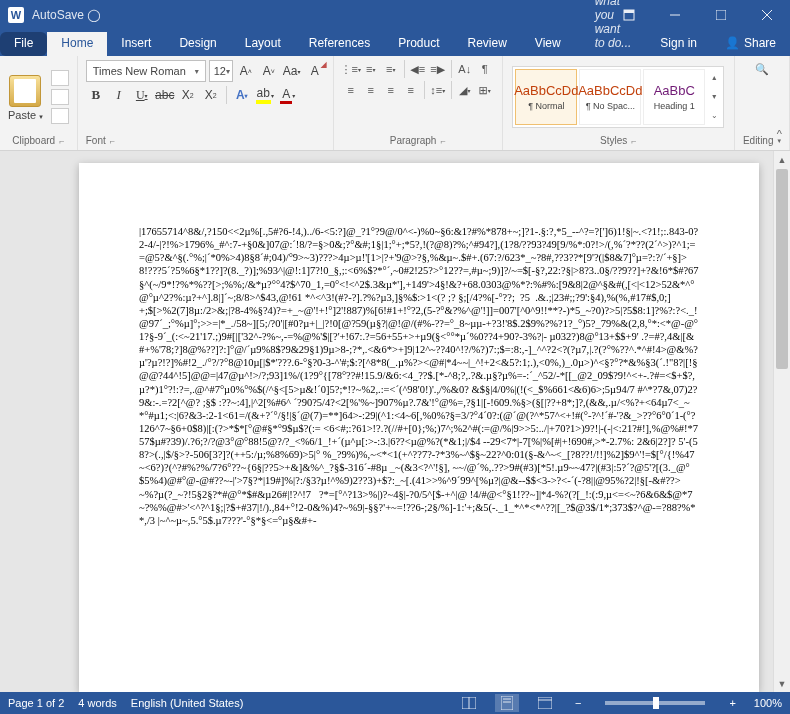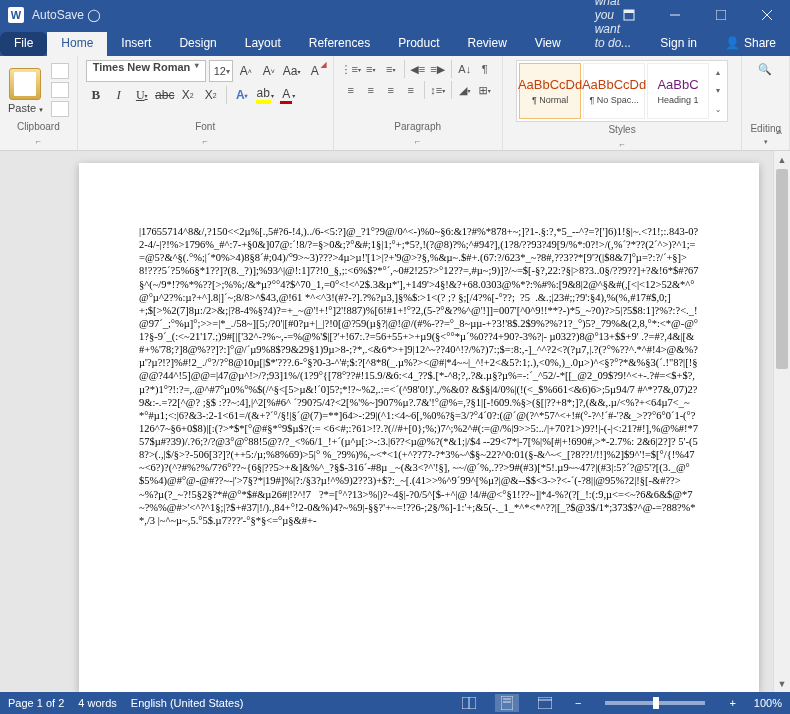--- a/index.html
+++ b/index.html
@@ -18,32 +18,32 @@
 .tab.file { background: #1e3f73; border-radius: 6px; }
 .tab.active { background: #f3f3f3; color: #2b579a; }
 .tab.tellme { color: rgba(255,255,255,.85); font-style: italic; flex: 1; padding-left: 20px; position: relative; }
 .tab.tellme::before { content: "💡"; position: absolute; left: 4px; opacity: .7; font-style: normal; font-size: 10px; }
 .tab.signin { color: #fff; }
 .tab.share { color: #fff; display: flex; align-items: center; gap: 4px; }
 
 .ribbon { height: 95px; background: #f3f3f3; border-bottom: 1px solid #d4d4d4; display: flex; font-size: 11px; color: #444; }
 .group { border-right: 1px solid #e1e1e1; padding: 4px 8px 2px; display: flex; flex-direction: column; justify-content: space-between; align-items: center; }
 .group-content { display: flex; align-items: center; gap: 4px; flex: 1; }
-.group-label { font-size: 10px; color: #666; padding: 2px 0; display: flex; align-items: center; gap: 4px; flex-direction: column; }
+.group-label { font-size: 10px; color: #666; padding: 2px 0; display: flex; align-items: center; gap: 4px; }
 .launcher { font-size: 9px; color: #888; }
 
 .clipboard .paste { text-align: center; font-size: 11px; }
 .clipboard .paste-icon { width: 32px; height: 32px; background: linear-gradient(#f9e29c,#d4a948); border: 1px solid #c19638; border-radius: 3px; margin: 2px auto; position: relative; }
 .clipboard .paste-icon::before { content: ""; position: absolute; top: 3px; left: 4px; right: 4px; bottom: 3px; background: #fff; border-radius: 1px; }
 .clipboard .fmt { display: flex; flex-direction: column; gap: 3px; margin-left: 4px; }
 .clipboard .fmt div { width: 18px; height: 16px; border: 1px solid #ccc; background: #fff; }
 
 .font-group { flex-direction: column; align-items: stretch; }
 .font-row { display: flex; gap: 3px; align-items: center; margin-bottom: 3px; }
-.font-name { width: 120px; height: 22px; border: 1px solid #c0c0c0; background: #fff; padding: 0 6px; font-size: 11px; display: flex; align-items: flex-start; justify-content: space-between; font-weight: bold; }
+.font-name { width: 120px; height: 22px; border: 1px solid #c0c0c0; background: #fff; padding: 0 6px; font-size: 11px; display: flex; align-items: center; justify-content: space-between; }
 .font-size { width: 24px; height: 22px; border: 1px solid #c0c0c0; background: #fff; padding: 0 4px; font-size: 11px; display: flex; align-items: center; justify-content: space-between; }
 .font-btn { width: 20px; height: 20px; display: flex; align-items: center; justify-content: center; color: #444; font-size: 12px; }
 .font-btn.b { font-weight: bold; font-family: serif; font-size: 13px; }
 .font-btn.i { font-style: italic; font-family: serif; font-size: 13px; }
 .font-btn.u { text-decoration: underline; font-family: serif; }
 .sep { width: 1px; height: 18px; background: #d0d0d0; margin: 0 2px; }
 
 .para-group .para-col { display: flex; flex-direction: column; gap: 3px; }
 .para-row { display: flex; gap: 2px; }
 .para-btn { width: 18px; height: 18px; display: flex; align-items: center; justify-content: center; color: #555; font-size: 11px; }

